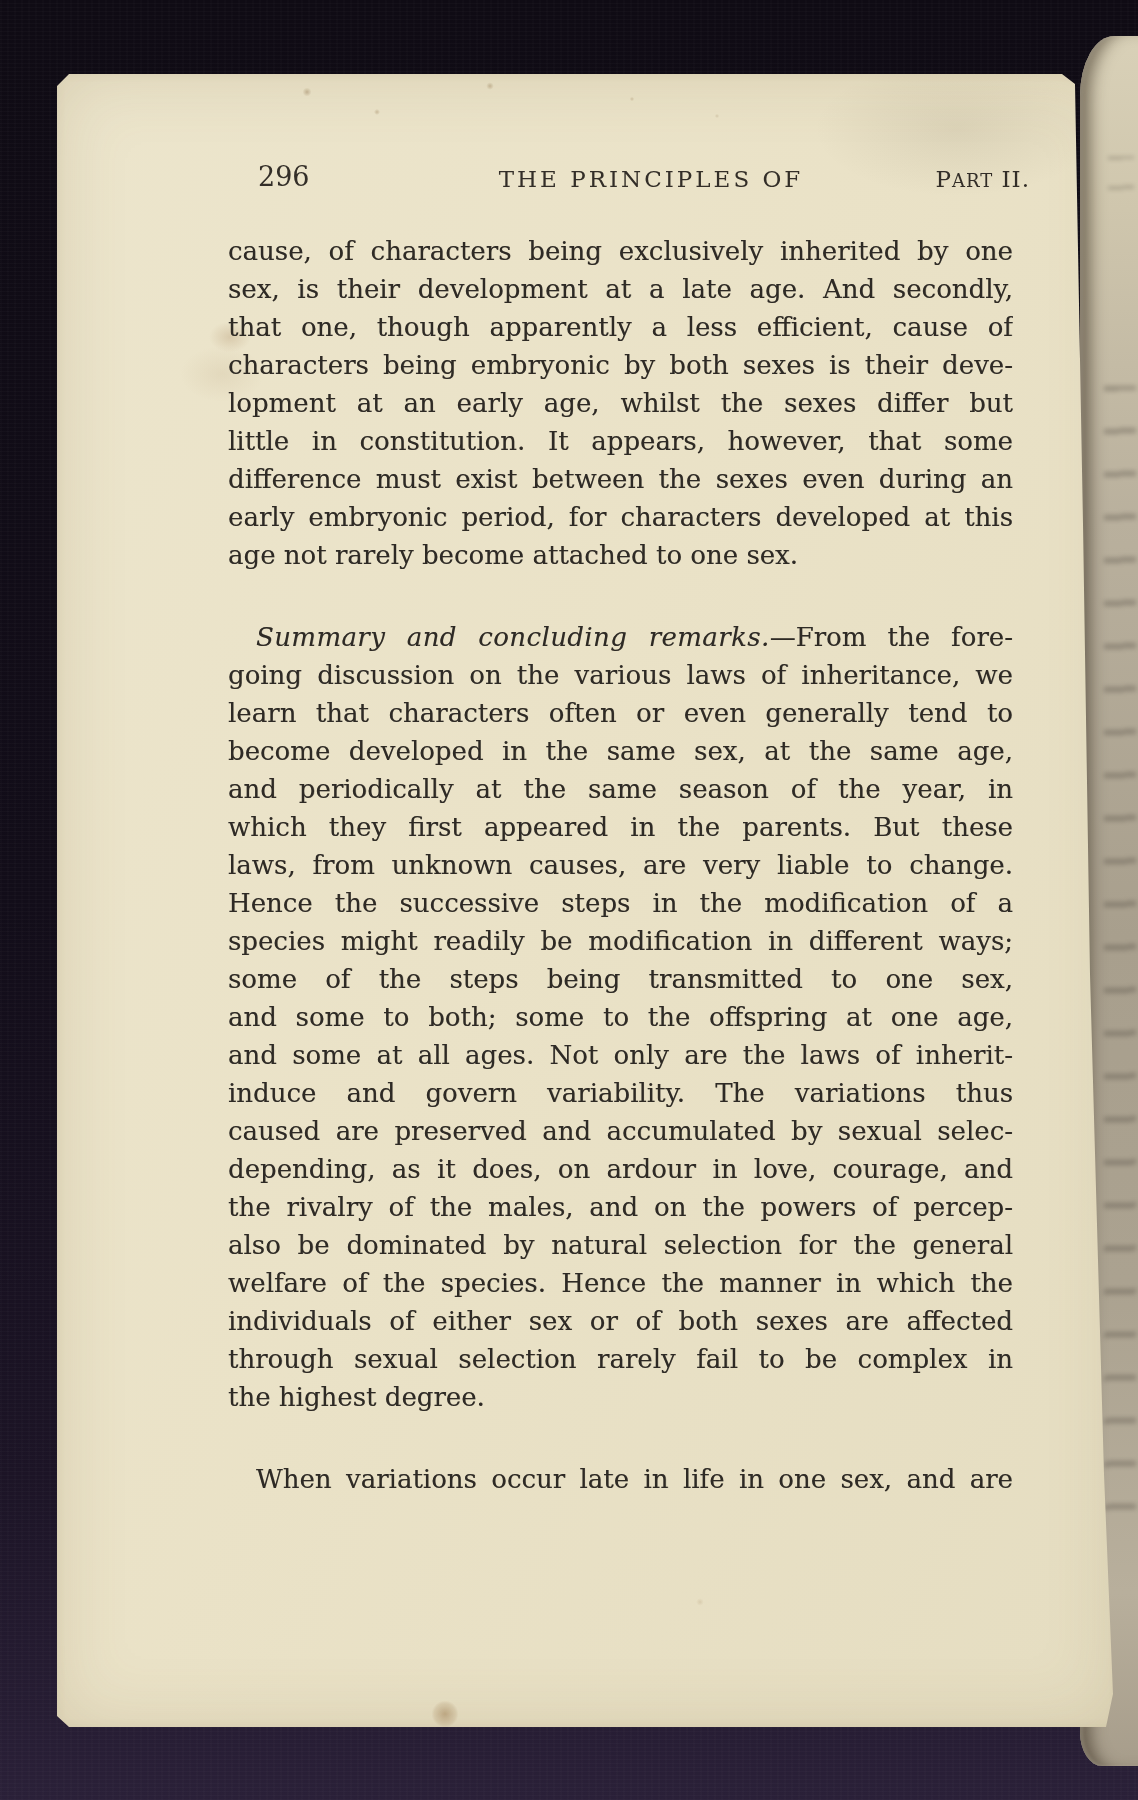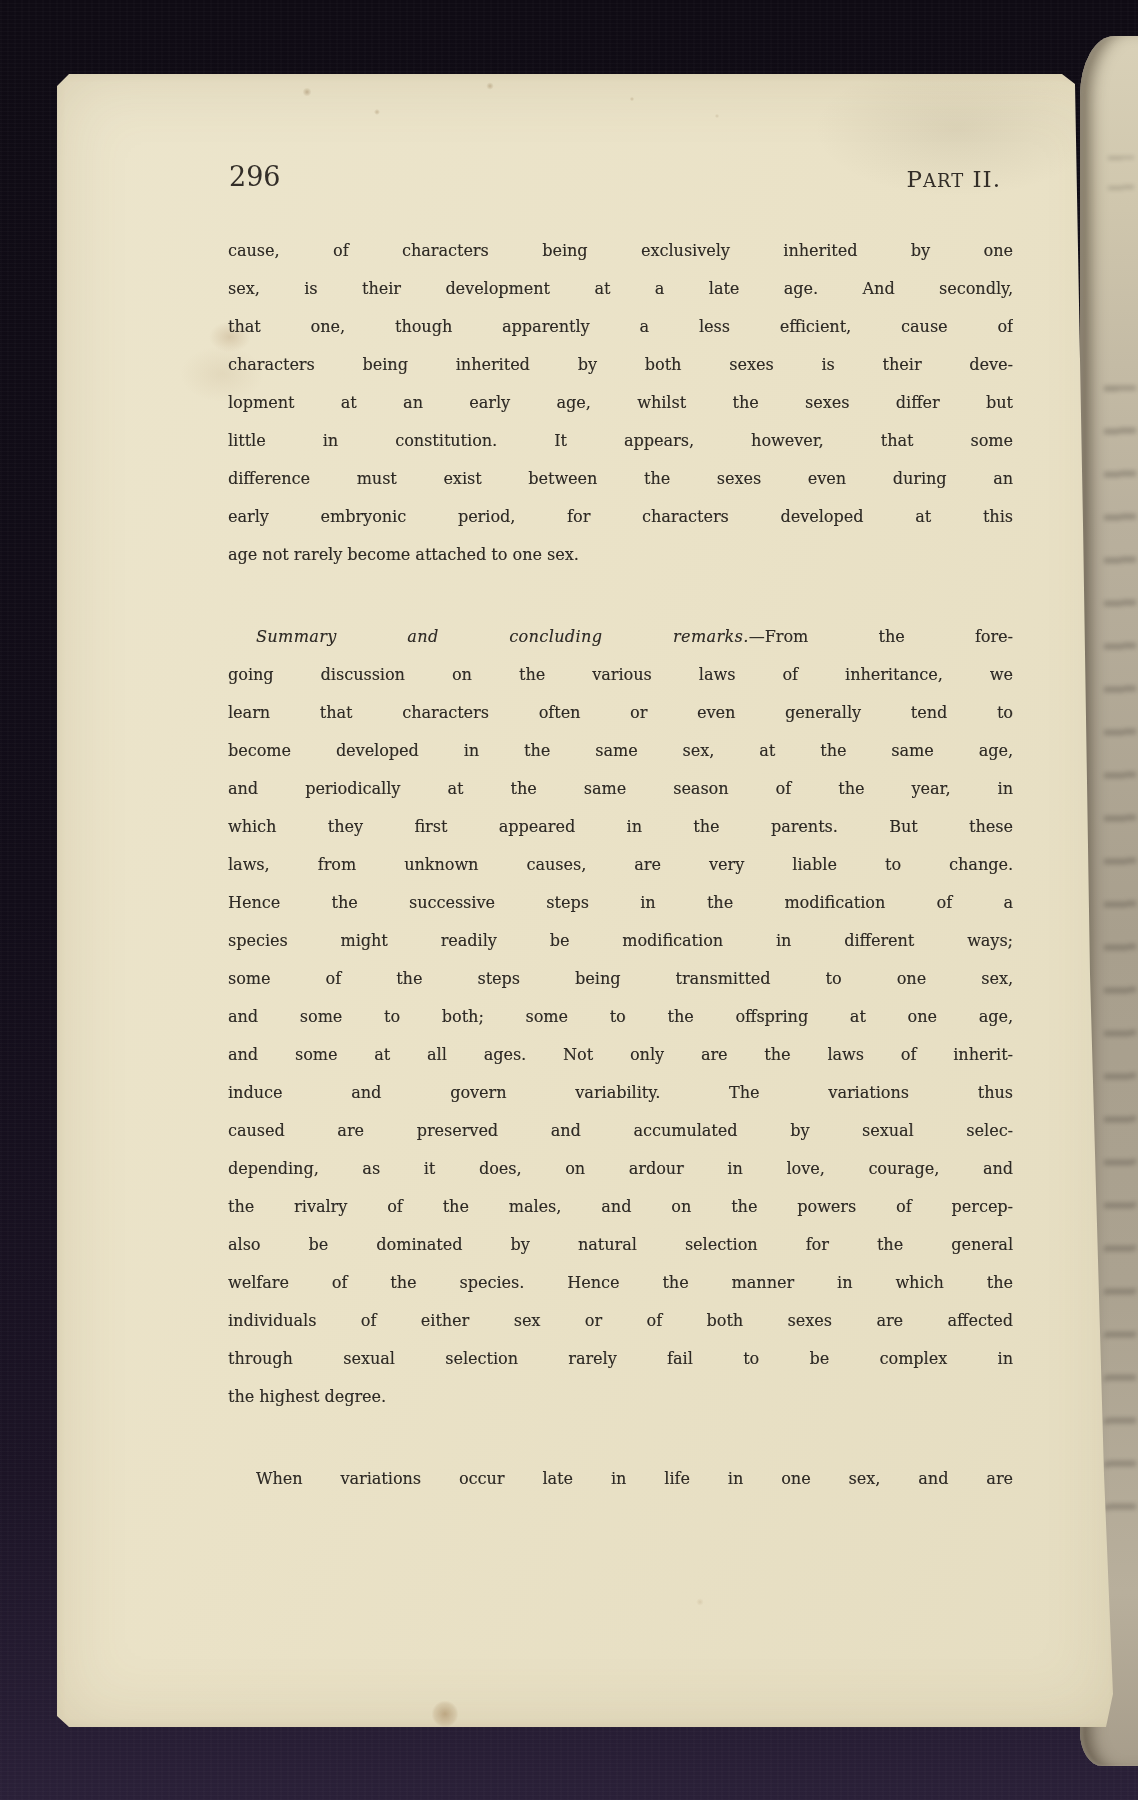--- a/index.html
+++ b/index.html
@@ -60,41 +60,41 @@
       radial-gradient(circle 5px at 643px 1528px, rgba(140,105,60,0.16), rgba(140,105,60,0) 75%),
       radial-gradient(ellipse 190px 90px at 900px 55px, rgba(95,82,58,0.10), rgba(95,82,58,0) 75%),
       linear-gradient(115deg, #ece5cc 0%, #eae2c7 45%, #e5ddc1 100%);
     box-shadow:
       inset 0 0 70px rgba(128,104,60,0.18),
       inset 0 0 10px rgba(128,104,60,0.10);
     filter: drop-shadow(10px 5px 14px rgba(4,2,8,0.65));
   }
 
   .page-header {
-    position: absolute; left: 154px; top: 86px; width: 790px; height: 36px;
+    position: absolute; left: 183px; top: 86px; width: 790px; height: 36px;
     color: #332e28;
   }
   .page-number {
     position: absolute; left: 18px; top: 2px;
     font-size: 27px; line-height: 30px;
   }
   .running-title {
     position: absolute; left: 0; right: 0; top: 6px; text-align: center;
     transform: translateX(16px);
     font-size: 23px; letter-spacing: 3px; line-height: 26px; white-space: nowrap;
   }
   .part-label {
     position: absolute; right: 0; top: 6px;
     font-size: 23px; letter-spacing: 1px; line-height: 26px; white-space: nowrap; text-align: center;
   }
   .part-label .sc-small { font-size: 18px; letter-spacing: 1px; }
 
   .body-text {
     position: absolute; left: 171px; top: 158px; width: 785px;
-    color: #2e2a25; font-size: 16px;
+    color: #2e2a25; font-size: 26px;
     text-shadow: 0.3px 0.3px 0.6px rgba(46,42,37,0.38);
   }
   .paragraph { margin: 0; }
   .paragraph.space-before { margin-top: 43px; }
   .line {
     height: 38px; line-height: 38px;
     text-align: justify; text-align-last: justify; text-justify: inter-word;
     overflow: hidden;
   }
   .line.indent { text-indent: 28px; margin-top: 44px; }
@@ -108,29 +108,30 @@
 
 <div class="next-page">
   <div class="edge-text-top"></div>
   <div class="edge-text"></div>
 </div>
 
 <div class="book-page">
 
   <div class="page-header">
     <span class="page-number">296</span>
+    <span class="running-title">THE PRINCIPLES OF</span>
     <span class="part-label"><span>P</span><span class="sc-small">ART</span><span> II.</span></span>
   </div>
 
   <div class="body-text">
       <div class="paragraph">
         <div class="line">cause, of characters being exclusively inherited by one</div>
         <div class="line">sex, is their development at a late age.  And secondly,</div>
         <div class="line">that one, though apparently a less efficient, cause of</div>
-        <div class="line">characters being inherited by both sexes is their deve-</div>
+        <div class="line">characters being embryonic by both sexes is their deve-</div>
         <div class="line">lopment at an early age, whilst the sexes differ but</div>
         <div class="line">little in constitution.  It appears, however, that some</div>
         <div class="line">difference must exist between the sexes even during an</div>
         <div class="line">early embryonic period, for characters developed at this</div>
         <div class="line last">age not rarely become attached to one sex.</div>
       </div>
       <div class="paragraph space-before">
         <div class="line indent"><i>Summary and concluding remarks.</i>—From the fore-</div>
         <div class="line">going discussion on the various laws of inheritance, we</div>
         <div class="line">learn that characters often or even generally tend to</div>

